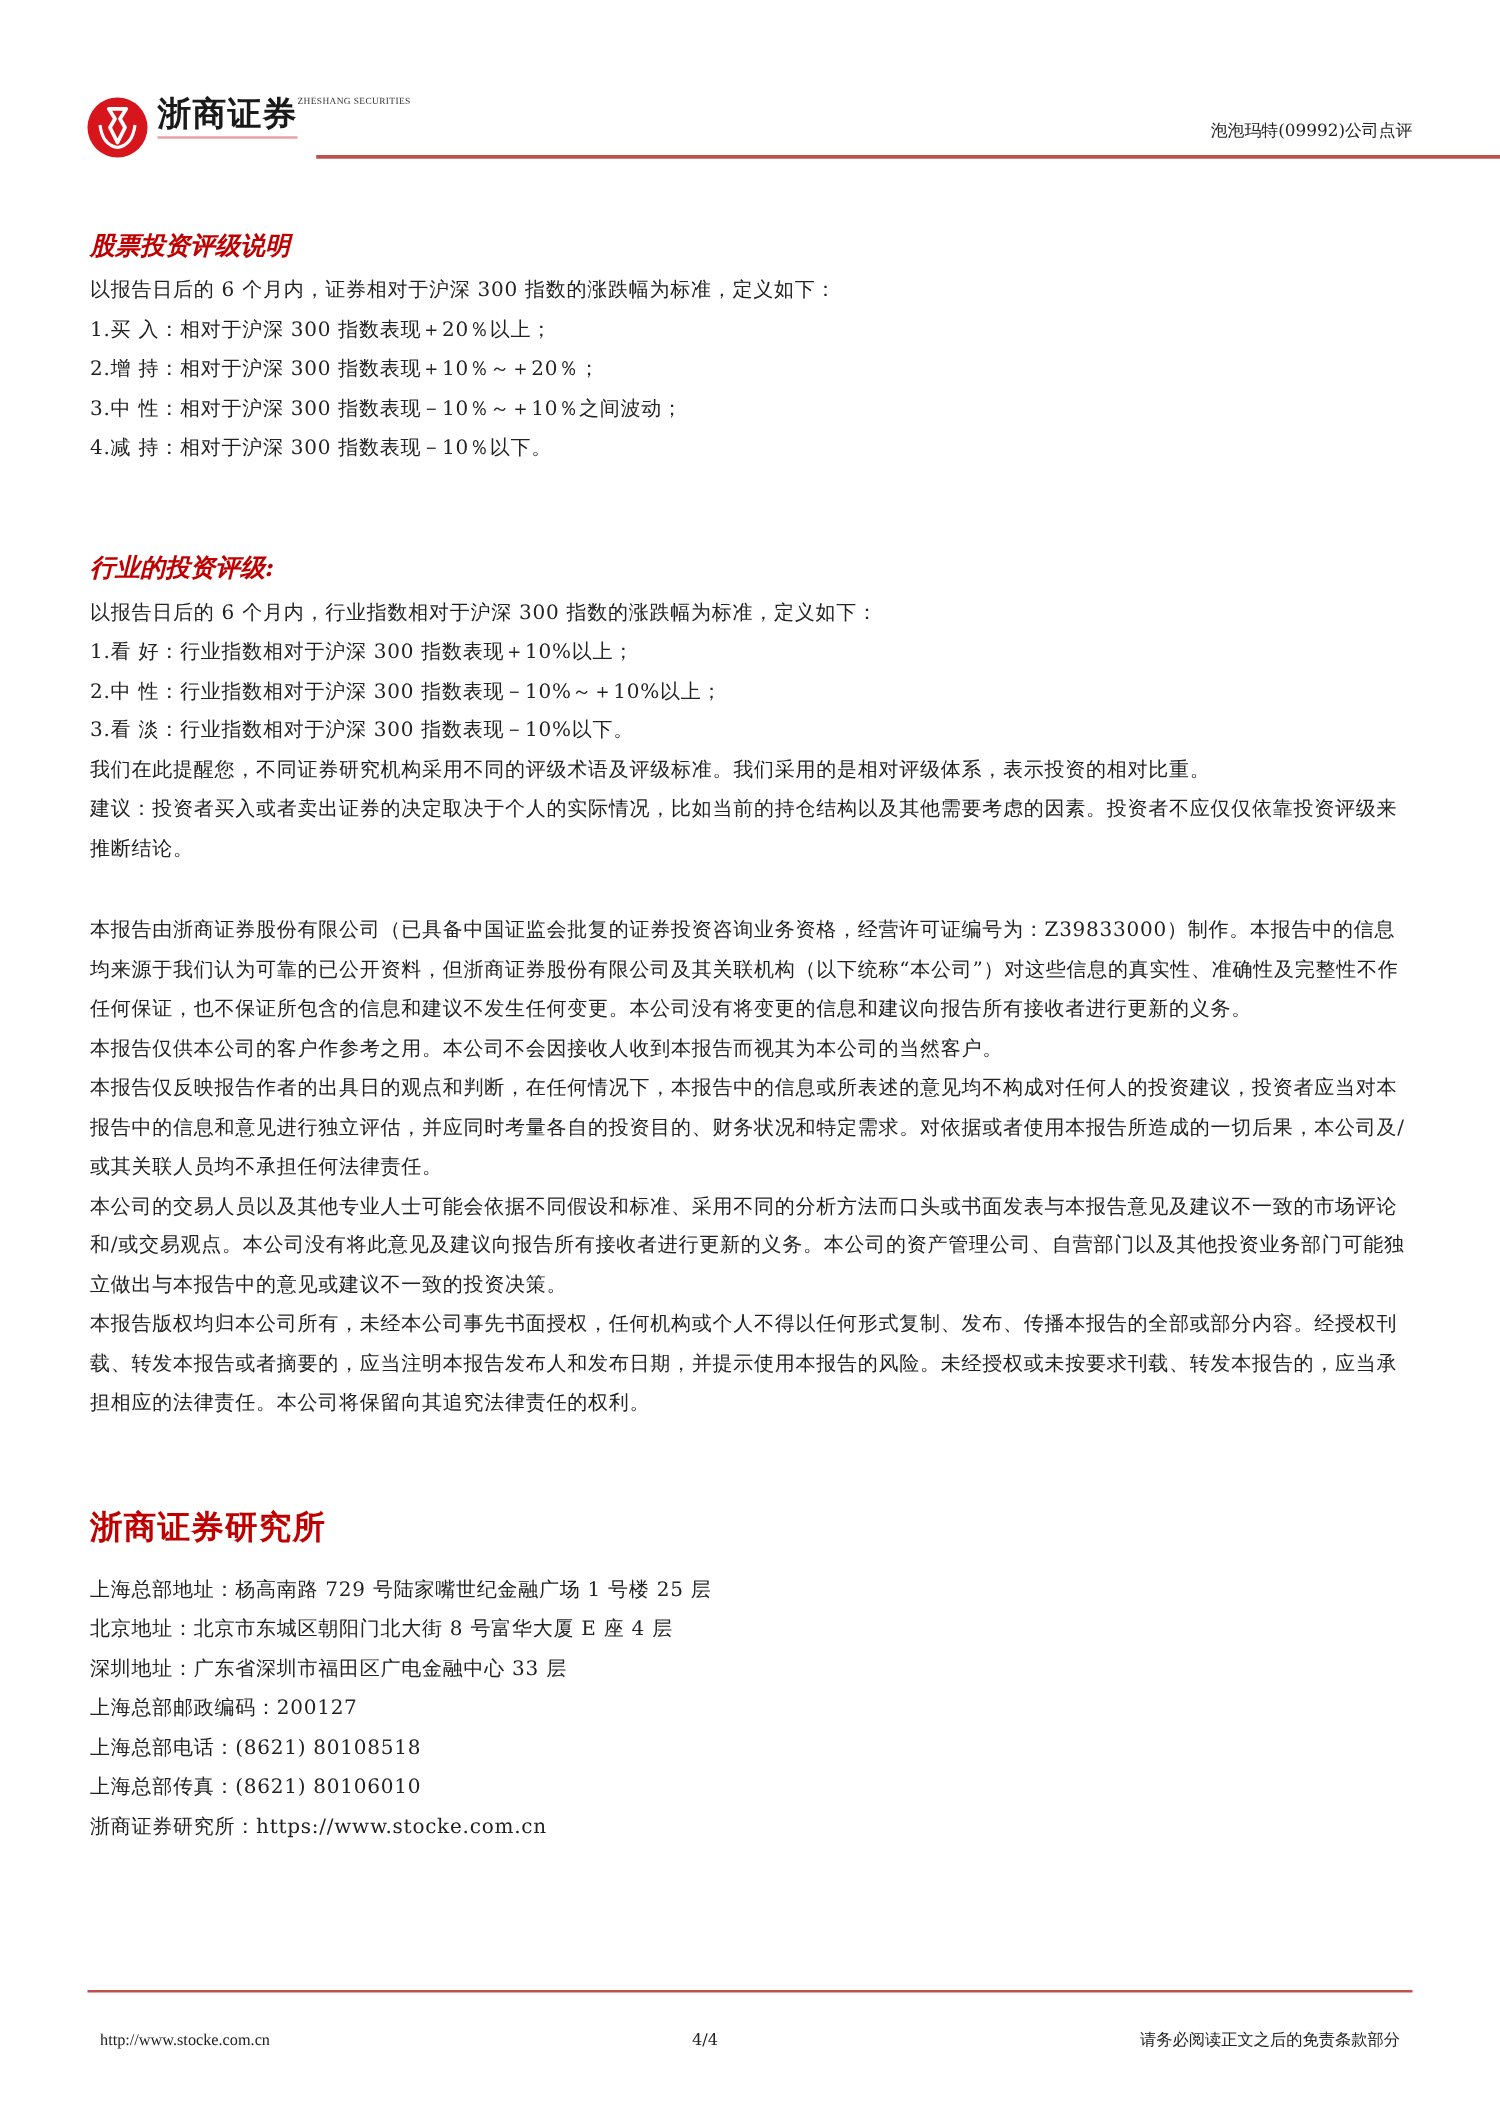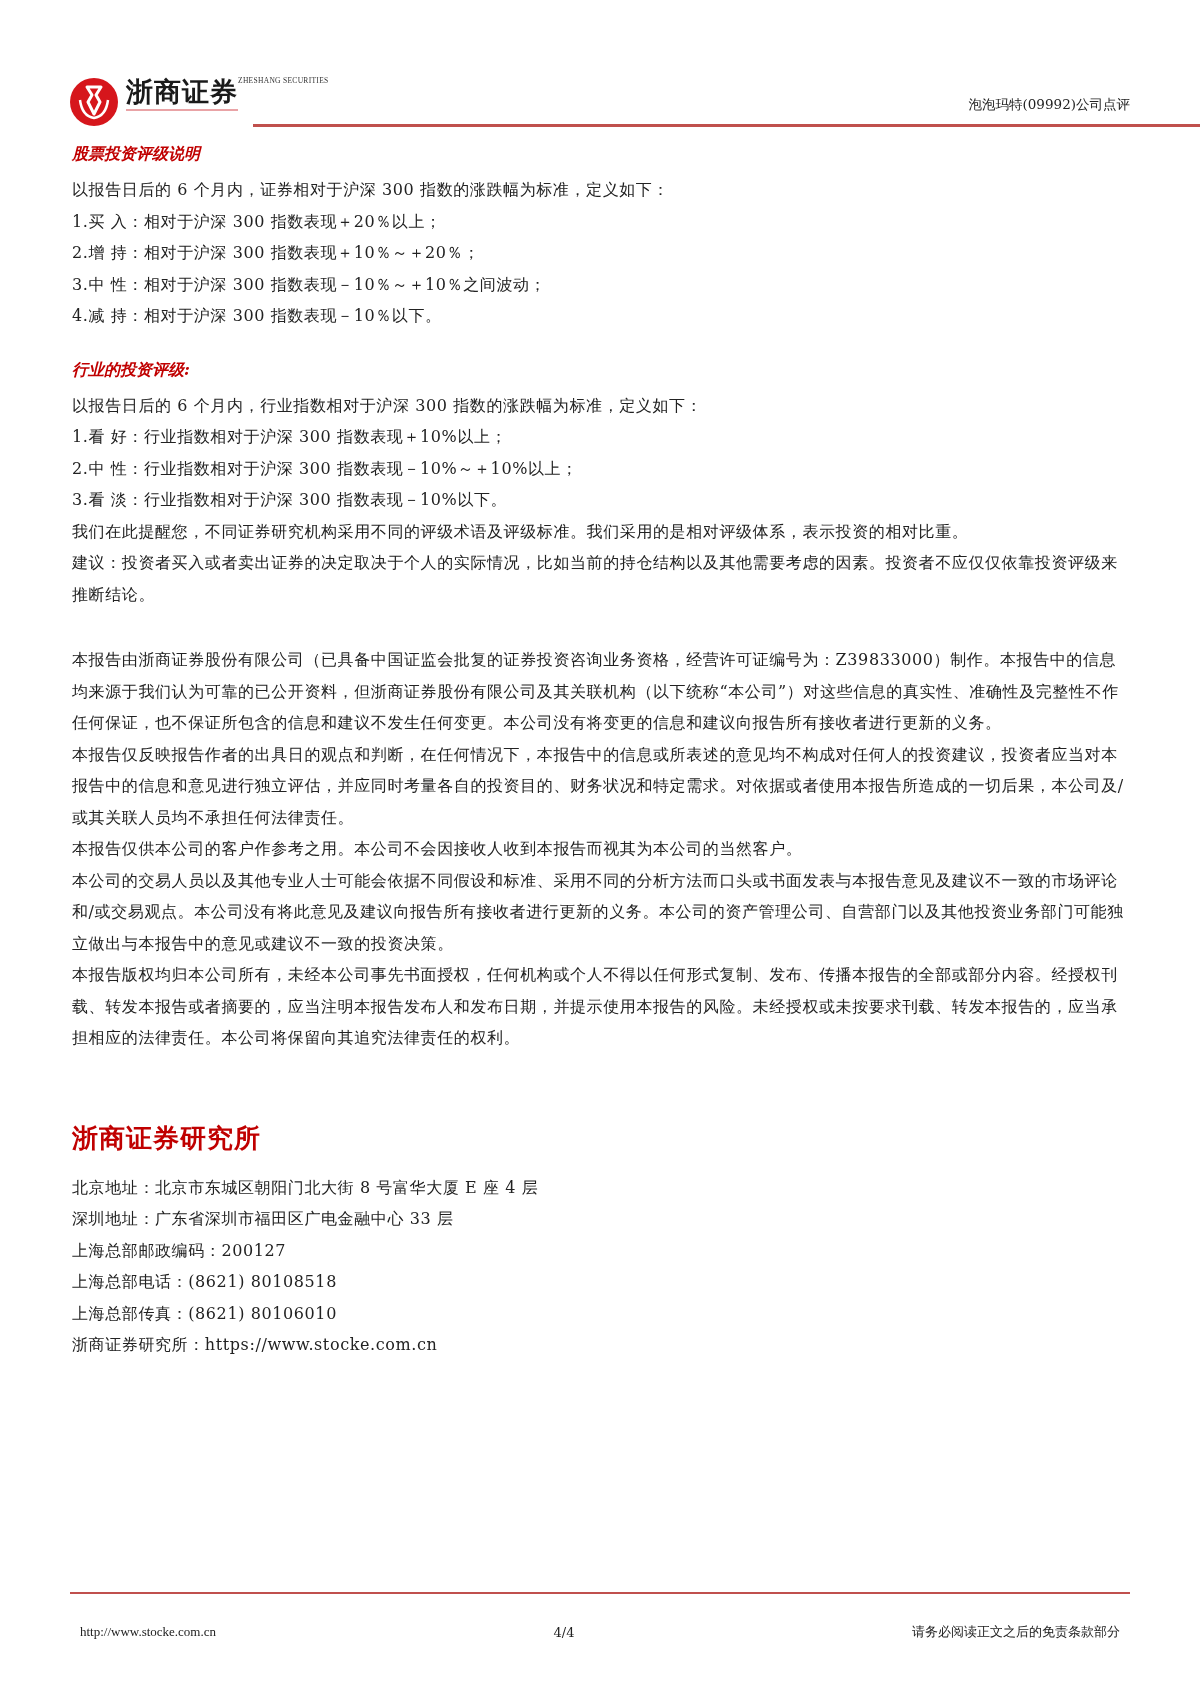--- a/index.html
+++ b/index.html
@@ -31,21 +31,21 @@
     }
     .header-rule {
       position: absolute; left: 183px; top: 48px; width: 947px; height: 3px; background: #c0504d;
     }
     .header-title {
       position: absolute; right: 0; top: 20px; font-size: 13.5px; color: #222;
     }
     .content { position: absolute; left: 72px; top: 142px; width: 1060px; }
     .section-title {
       font-family: "DejaVu Serif", serif; font-weight: bold; color: #c00000;
-      font-size: 16px; line-height: 24px; font-style: italic;
+      font-size: 20px; line-height: 24px; font-style: italic; margin-top: 42px;
     }
     .p { font-size: 16px; line-height: 31.5px; letter-spacing: 0.6px; }
     .gap-s { height: 8px; }
     .gap-m { height: 26px; }
     .institute-title {
       font-weight: bold; color: #c00000; font-size: 26px; letter-spacing: 1px;
       line-height: 36px;
     }
     .page-footer {
       position: absolute; left: 70px; top: 1592px; width: 1060px;
@@ -93,28 +93,29 @@
   <div class="p">以报告日后的 6 个月内，行业指数相对于沪深 300 指数的涨跌幅为标准，定义如下：</div>
   <div class="p">1.看 好：行业指数相对于沪深 300 指数表现＋10%以上；</div>
   <div class="p">2.中 性：行业指数相对于沪深 300 指数表现－10%～＋10%以上；</div>
   <div class="p">3.看 淡：行业指数相对于沪深 300 指数表现－10%以下。</div>
   <div class="p">我们在此提醒您，不同证券研究机构采用不同的评级术语及评级标准。我们采用的是相对评级体系，表示投资的相对比重。</div>
   <div class="p">建议：投资者买入或者卖出证券的决定取决于个人的实际情况，比如当前的持仓结构以及其他需要考虑的因素。投资者不应仅仅依靠投资评级来推断结论。</div>
 
   <div class="gap-m"></div>
   <div class="gap-s"></div>
   <div class="p">本报告由浙商证券股份有限公司（已具备中国证监会批复的证券投资咨询业务资格，经营许可证编号为：Z39833000）制作。本报告中的信息均来源于我们认为可靠的已公开资料，但浙商证券股份有限公司及其关联机构（以下统称“本公司”）对这些信息的真实性、准确性及完整性不作任何保证，也不保证所包含的信息和建议不发生任何变更。本公司没有将变更的信息和建议向报告所有接收者进行更新的义务。</div>
+  <div class="p">本报告仅供本公司的客户作参考之用。本公司不会因接收人收到本报告而视其为本公司的当然客户。</div>
   <div class="p">本报告仅反映报告作者的出具日的观点和判断，在任何情况下，本报告中的信息或所表述的意见均不构成对任何人的投资建议，投资者应当对本报告中的信息和意见进行独立评估，并应同时考量各自的投资目的、财务状况和特定需求。对依据或者使用本报告所造成的一切后果，本公司及/或其关联人员均不承担任何法律责任。</div>
-  <div class="p">本报告仅供本公司的客户作参考之用。本公司不会因接收人收到本报告而视其为本公司的当然客户。</div>
   <div class="p">本公司的交易人员以及其他专业人士可能会依据不同假设和标准、采用不同的分析方法而口头或书面发表与本报告意见及建议不一致的市场评论和/或交易观点。本公司没有将此意见及建议向报告所有接收者进行更新的义务。本公司的资产管理公司、自营部门以及其他投资业务部门可能独立做出与本报告中的意见或建议不一致的投资决策。</div>
   <div class="p">本报告版权均归本公司所有，未经本公司事先书面授权，任何机构或个人不得以任何形式复制、发布、传播本报告的全部或部分内容。经授权刊载、转发本报告或者摘要的，应当注明本报告发布人和发布日期，并提示使用本报告的风险。未经授权或未按要求刊载、转发本报告的，应当承担相应的法律责任。本公司将保留向其追究法律责任的权利。</div>
 
   <div style="height:66px"></div>
   <div class="institute-title">浙商证券研究所</div>
   <div style="height:16px"></div>
+  <div class="p">上海总部地址：杨高南路 729 号陆家嘴世纪金融广场 1 号楼 25 层</div>
   <div class="p">北京地址：北京市东城区朝阳门北大街 8 号富华大厦 E 座 4 层</div>
   <div class="p">深圳地址：广东省深圳市福田区广电金融中心 33 层</div>
   <div class="p">上海总部邮政编码：200127</div>
   <div class="p">上海总部电话：(8621) 80108518</div>
   <div class="p">上海总部传真：(8621) 80106010</div>
   <div class="p">浙商证券研究所：https://www.stocke.com.cn</div>
 </div>
 
 <div class="page-footer">
   <div class="footer-rule"></div>

